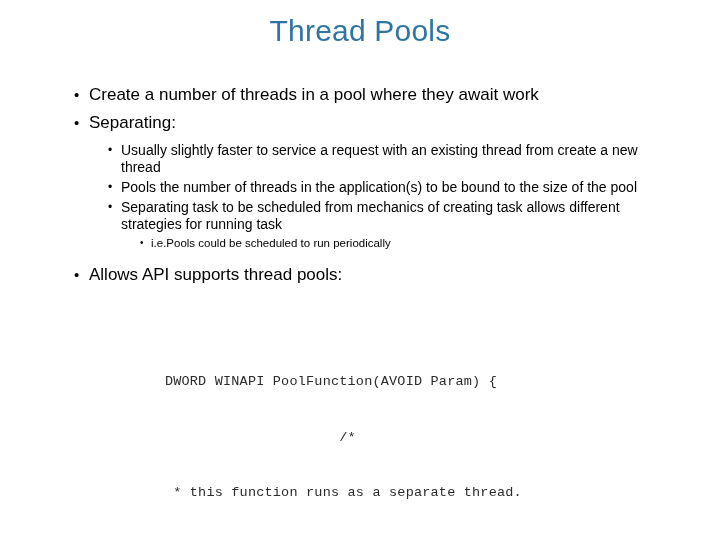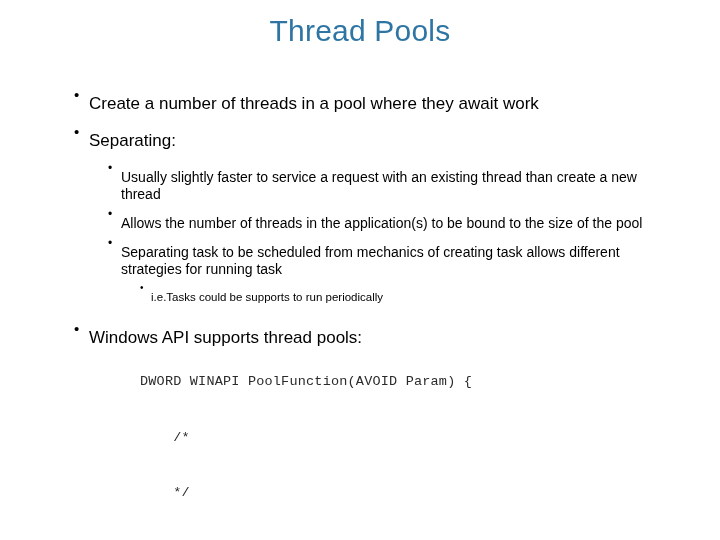--- a/index.html
+++ b/index.html
@@ -52,21 +52,20 @@
   }
 
   .bullet .marker {
     flex: 0 0 auto;
     line-height: 1;
     user-select: none;
   }
 
   .bullet .btext {
     flex: 1 1 auto;
-    margin-top: 9px;
   }
 
   
   .lvl1 {
     margin-left: 14px;
     margin-bottom: 7px;
     font-size: 17px;
     line-height: 21px;
   }
   .lvl1 .marker {
@@ -116,20 +115,21 @@
     left: 140px;
     font-family: "Liberation Mono", "DejaVu Sans Mono", monospace;
     font-size: 13.5px;
     line-height: 18.5px;
     color: #2b2b2b;
     white-space: pre;
     letter-spacing: 0.2px;
   }
   .code-line {
     white-space: pre;
+    text-align: center;
   }
 </style>
 </head>
 <body>
 
 <div class="slide">
 
   <div class="slide-title">Thread Pools</div>
 
   <div class="body-area">
@@ -139,45 +139,46 @@
       <span class="btext">Create a number of threads in a pool where they await work</span>
     </div>
 
     <div class="bullet lvl1">
       <span class="marker">•</span>
       <span class="btext">Separating:</span>
     </div>
 
     <div class="bullet lvl2 gap-before">
       <span class="marker">•</span>
-      <span class="btext">Usually slightly faster to service a request with an existing thread than create a new thread</span>
+      <span class="btext">Usually slightly faster to service a request with an existing thread from create a new thread</span>
     </div>
 
     <div class="bullet lvl2">
       <span class="marker">•</span>
-      <span class="btext">Allows the number of threads in the application(s) to be bound to the size of the pool</span>
+      <span class="btext">Pools the number of threads in the application(s) to be bound to the size of the pool</span>
     </div>
 
     <div class="bullet lvl2">
       <span class="marker">•</span>
       <span class="btext">Separating task to be scheduled from mechanics of creating task allows different strategies for running task</span>
     </div>
 
     <div class="bullet lvl3">
       <span class="marker">•</span>
-      <span class="btext">i.e.Tasks could be supports to run periodically</span>
+      <span class="btext">i.e.Pools could be scheduled to run periodically</span>
     </div>
 
     <div class="bullet lvl1 gap-before-lg">
       <span class="marker">•</span>
-      <span class="btext">Windows API supports thread pools:</span>
+      <span class="btext">Allows API supports thread pools:</span>
     </div>
 
   </div>
 
   <div class="code-block">
     <div class="code-line">DWORD WINAPI PoolFunction(AVOID Param) {</div>
     <div class="code-line">    /*</div>
+    <div class="code-line">    * this function runs as a separate thread.</div>
     <div class="code-line">    */</div>
     
   </div>
 
 </div>
 
 </body></html>

